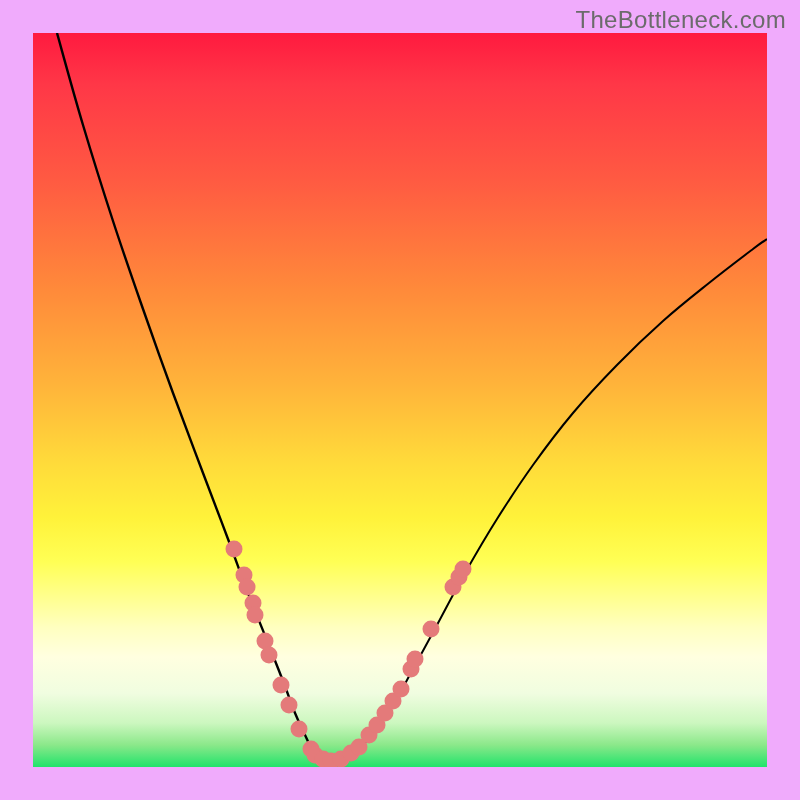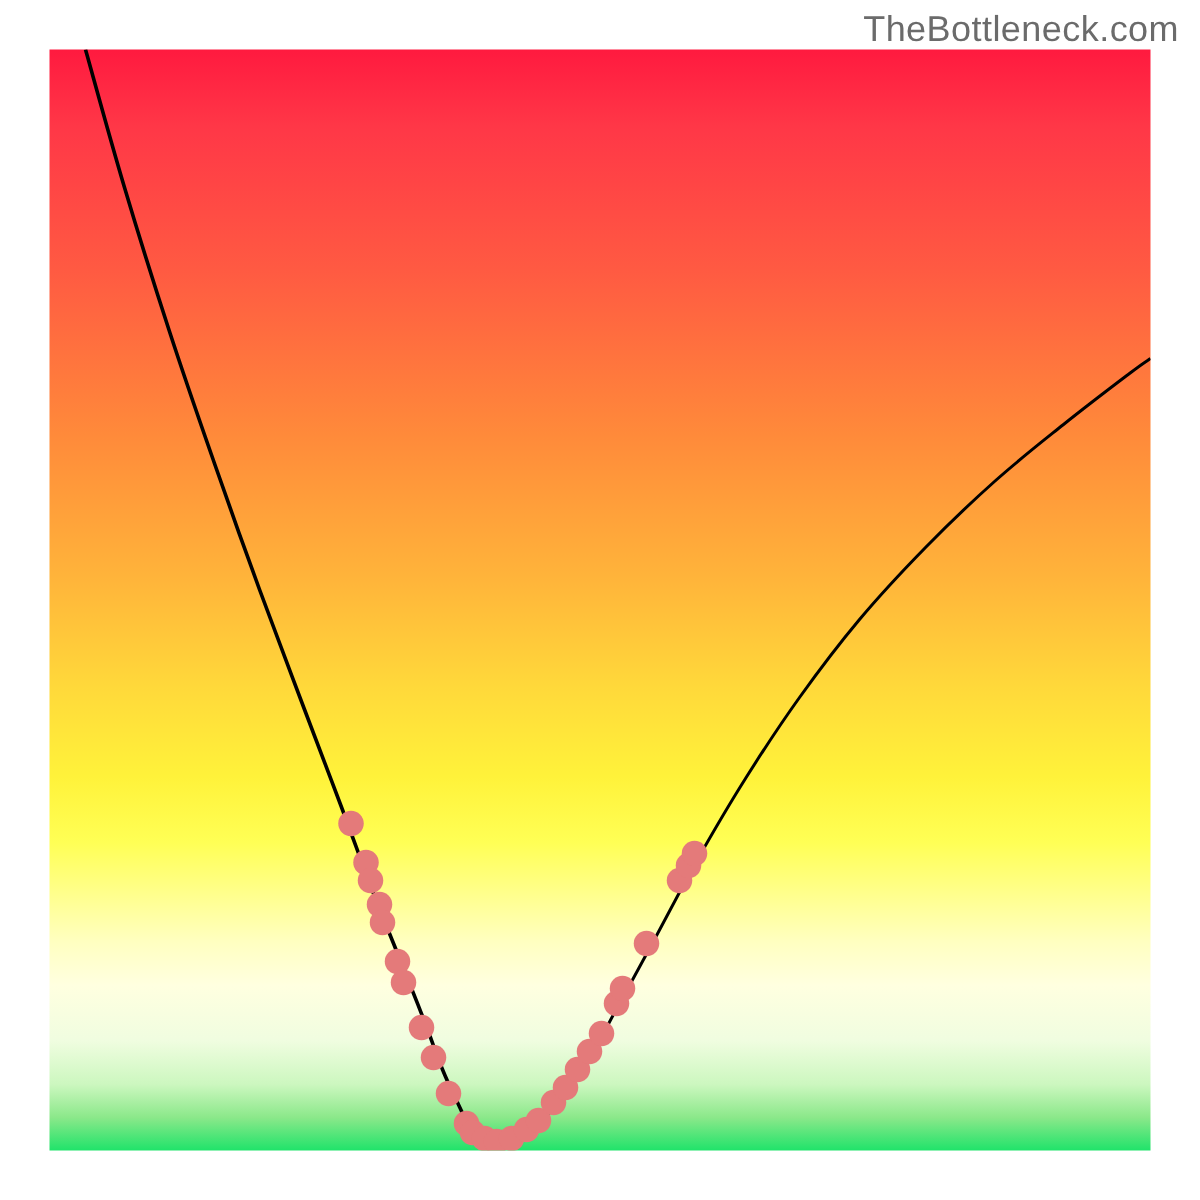--- a/index.html
+++ b/index.html
@@ -9,21 +9,21 @@
     height: 800px;
     background: #000;
     overflow: hidden;
     font-family: Arial, Helvetica, sans-serif;
   }
   .frame {
     position: absolute;
     left: 0; top: 0;
     width: 800px;
     height: 800px;
-    background: #ffffff;
+    background: #f0abfc;
   }
   .plot-area {
     position: absolute;
     left: 33px;
     top: 33px;
     width: 734px;
     height: 734px;
     
     background: linear-gradient(to bottom,
       #ff1a3f 0%,

